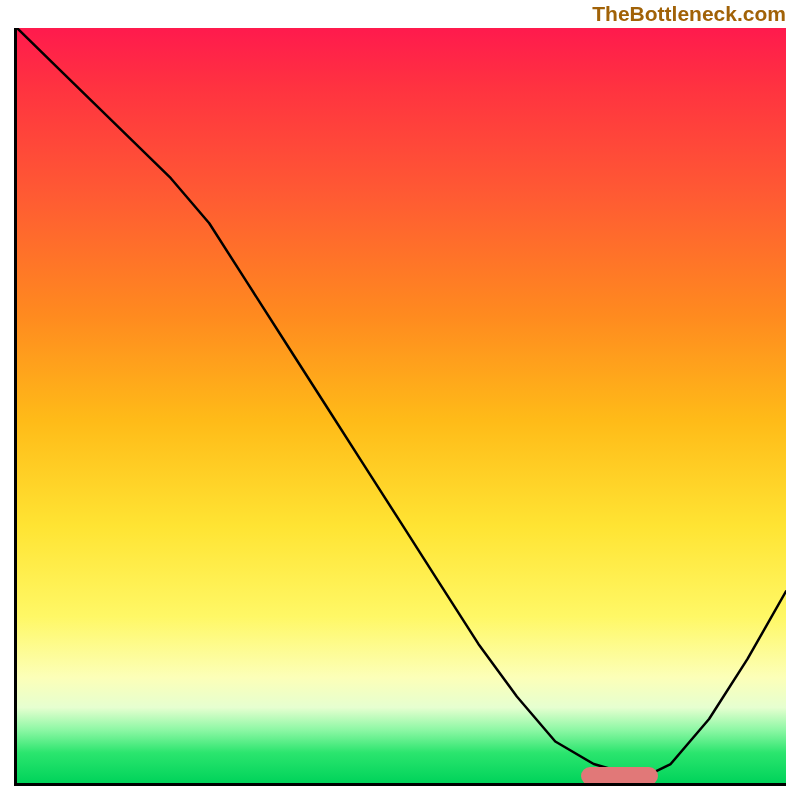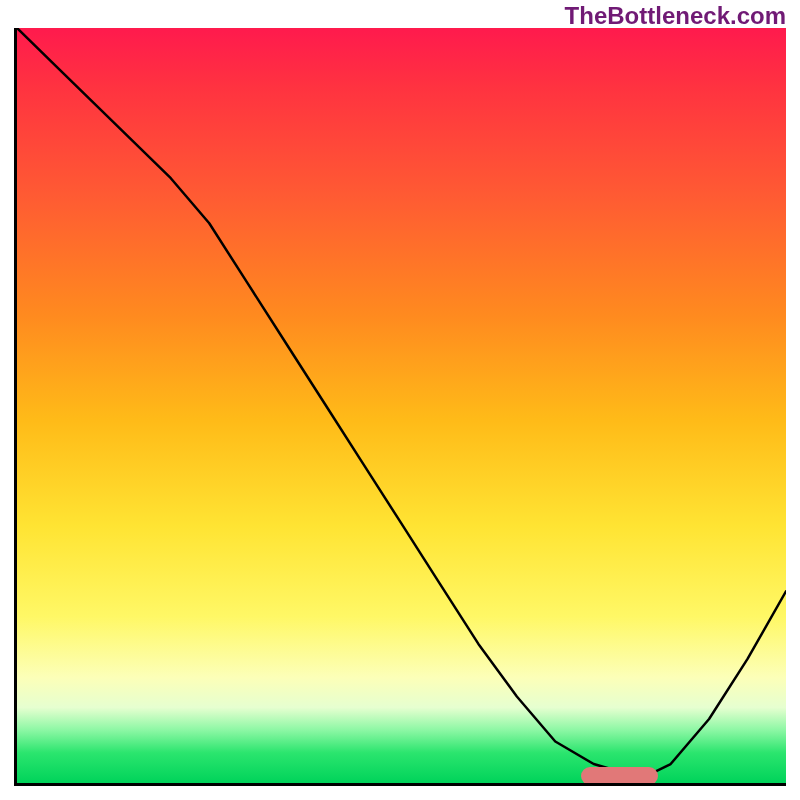--- a/index.html
+++ b/index.html
@@ -8,23 +8,23 @@
     height: 800px;
     background: #ffffff;
     position: relative;
     font-family: Arial, sans-serif;
     overflow: hidden;
   }
   .watermark {
     position: absolute;
     top: 2px;
     right: 14px;
-    font-size: 24px;
+    font-size: 21px;
     font-weight: bold;
-    color: #701a75;
+    color: #a16207;
     z-index: 10;
   }
   .plot-area {
     position: absolute;
     top: 28px;
     left: 14px;
     width: 772px;
     height: 758px;
     border-left: 3.5px solid #000;
     border-bottom: 3.5px solid #000;

